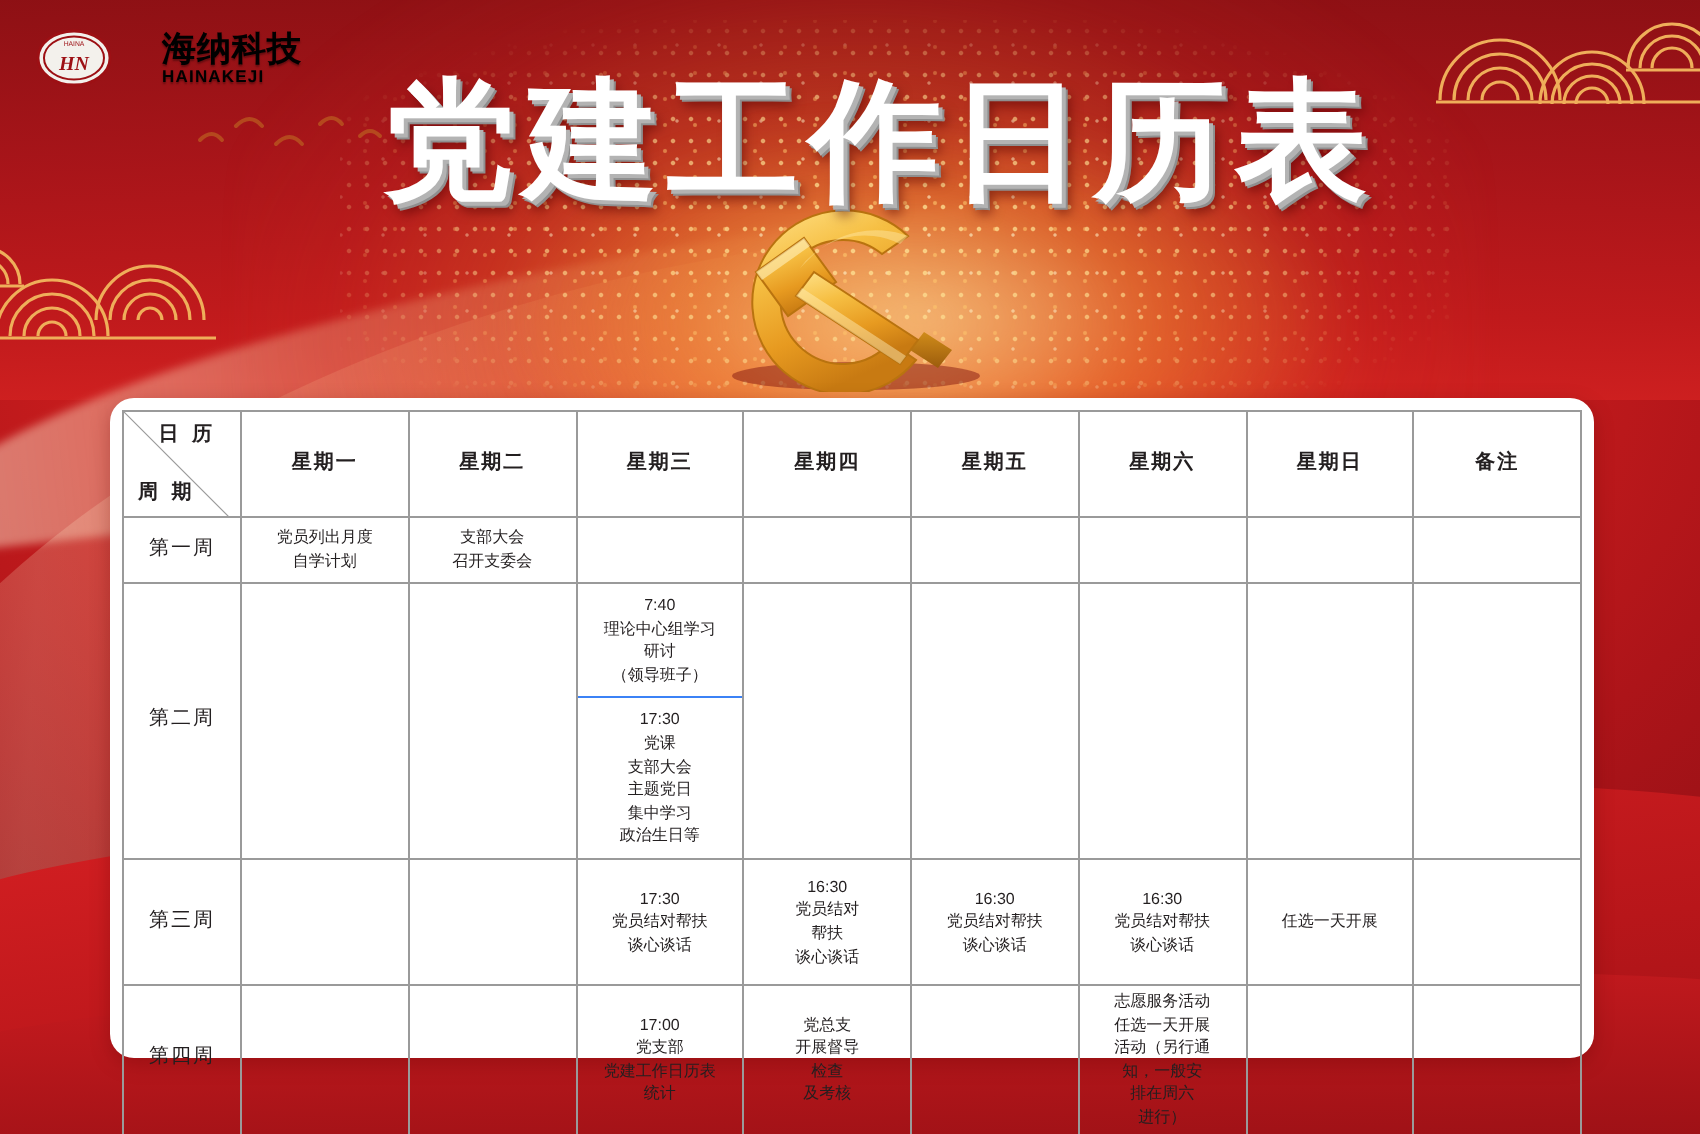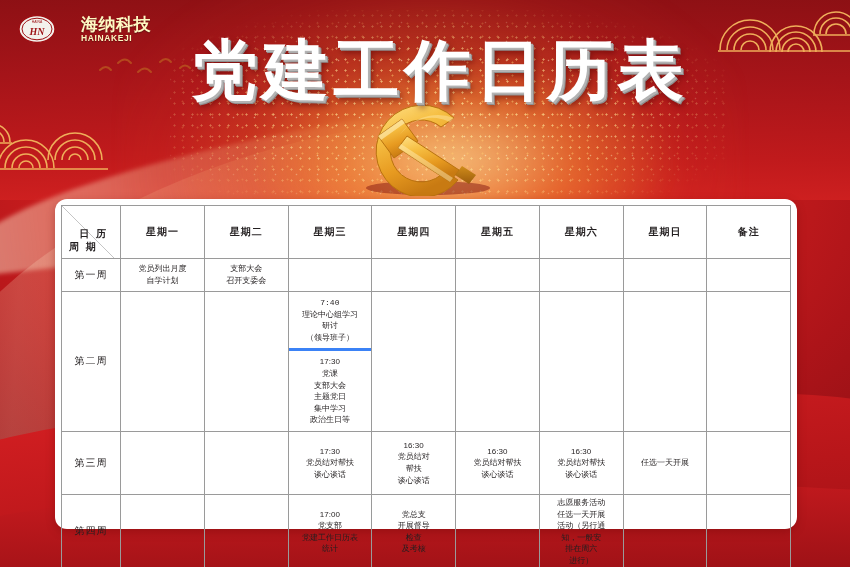--- a/index.html
+++ b/index.html
@@ -113,21 +113,21 @@
     align-items: center;
     gap: 25px;
     z-index: 6;
   }
   .logo-mark {
     width: 38px; height: 30px;
     position: relative;
   }
   .logo-text {
     line-height: 1;
-    color: #fef9c3;
+    color: #000000;
     text-shadow: 0 1px 1px rgba(0,0,0,.35);
   }
   .logo-cn {
     font-size: 17px;
     font-weight: 700;
     letter-spacing: .5px;
     display: block;
   }
   .logo-en {
     font-size: 8.5px;
@@ -208,21 +208,21 @@
   .corner-cell .diag {
     position: absolute;
     inset: 0;
   }
   .corner-cell .diag line {
     stroke: #9a9a9a;
     stroke-width: 1;
   }
   .corner-cell .lbl-tr {
     position: absolute;
-    right: 12px; top: 21px;
+    right: 12px; top: 5px;
     font-weight: 700;
     font-size: 10px;
     letter-spacing: 2px;
   }
   .corner-cell .lbl-bl {
     position: absolute;
     left: 7px; bottom: 4px;
     font-weight: 700;
     font-size: 10px;
     letter-spacing: 2px;
@@ -235,21 +235,21 @@
   .cell-stack {
     display: block;
   }
   .cell-stack .line { display: block; text-align: center; }
   .split-cell {
     padding: 0 !important;
   }
   .split-top, .split-bot {
     padding: 5px 2px;
   }
-  .split-top { border-bottom: 3px solid #3b82f6; font-family: Liberation Mono, monospace; }
+  .split-top { border-bottom: 1px solid #3b82f6; }
 
   
   .r1 td { height: 28px; }
   .r2 td { height: 116px; }
   .r3 td { height: 58px; }
   .r4 td { height: 66px; }
 </style>
 </head>
 <body>
 

